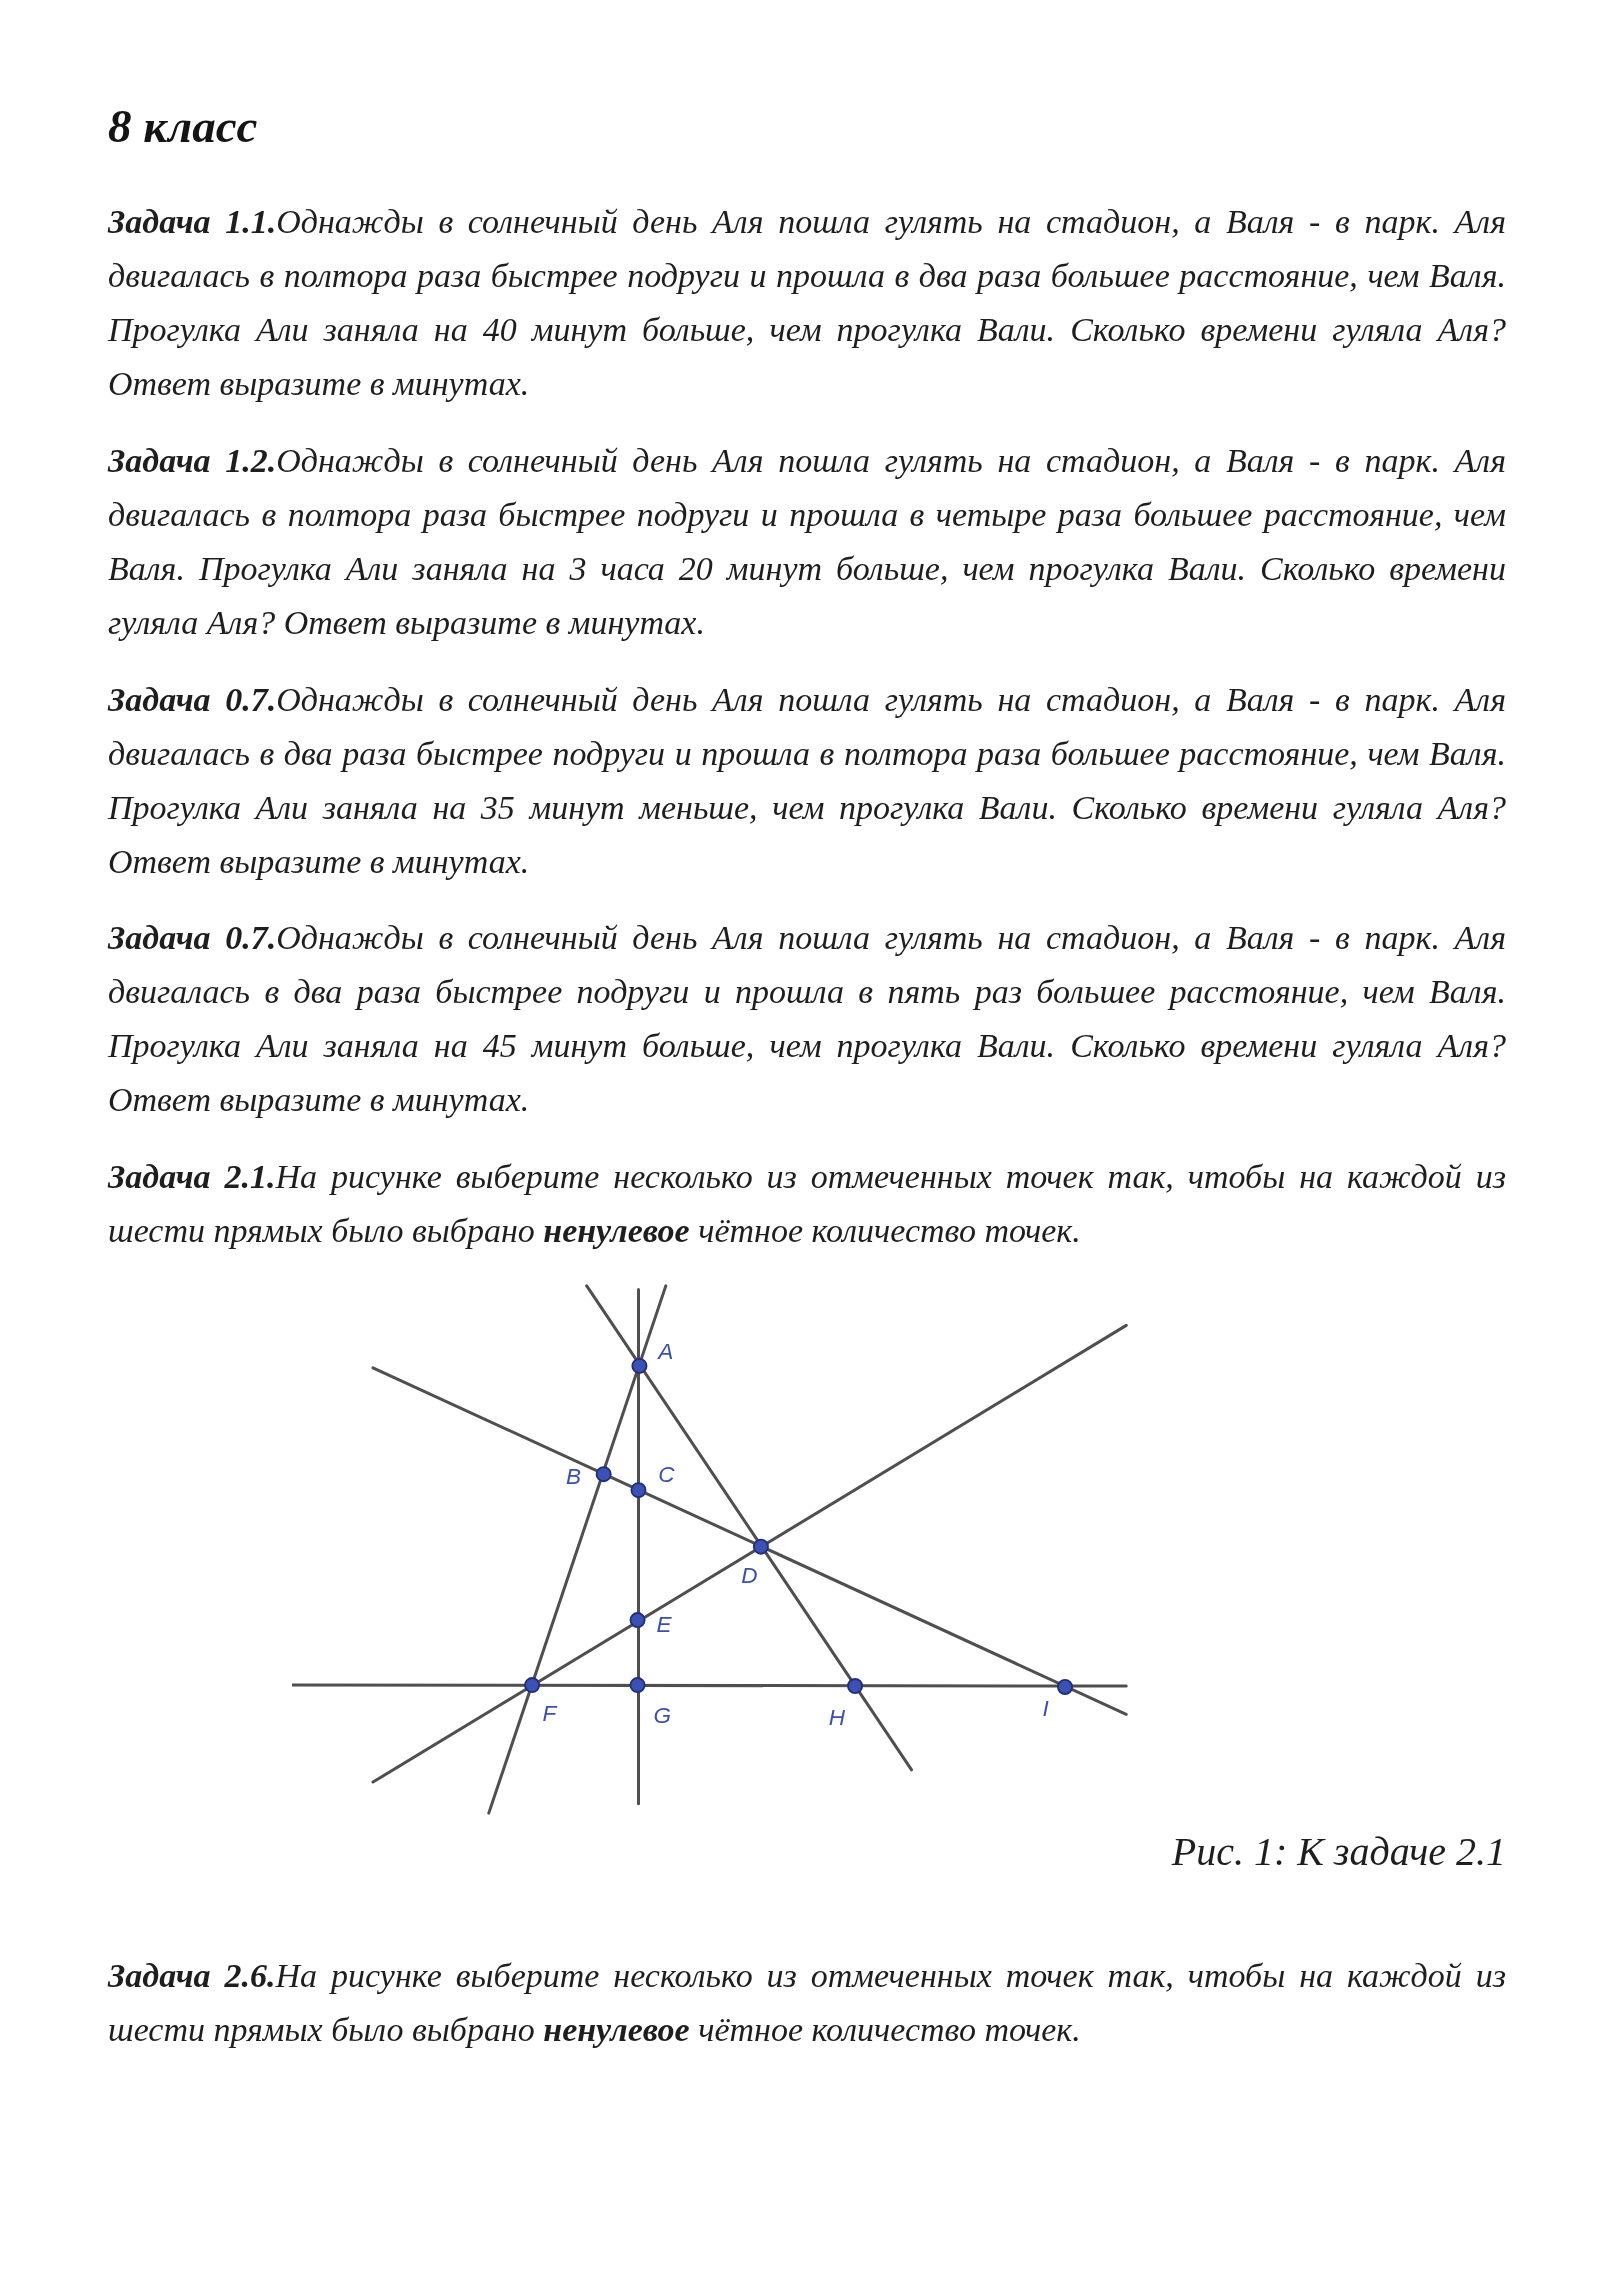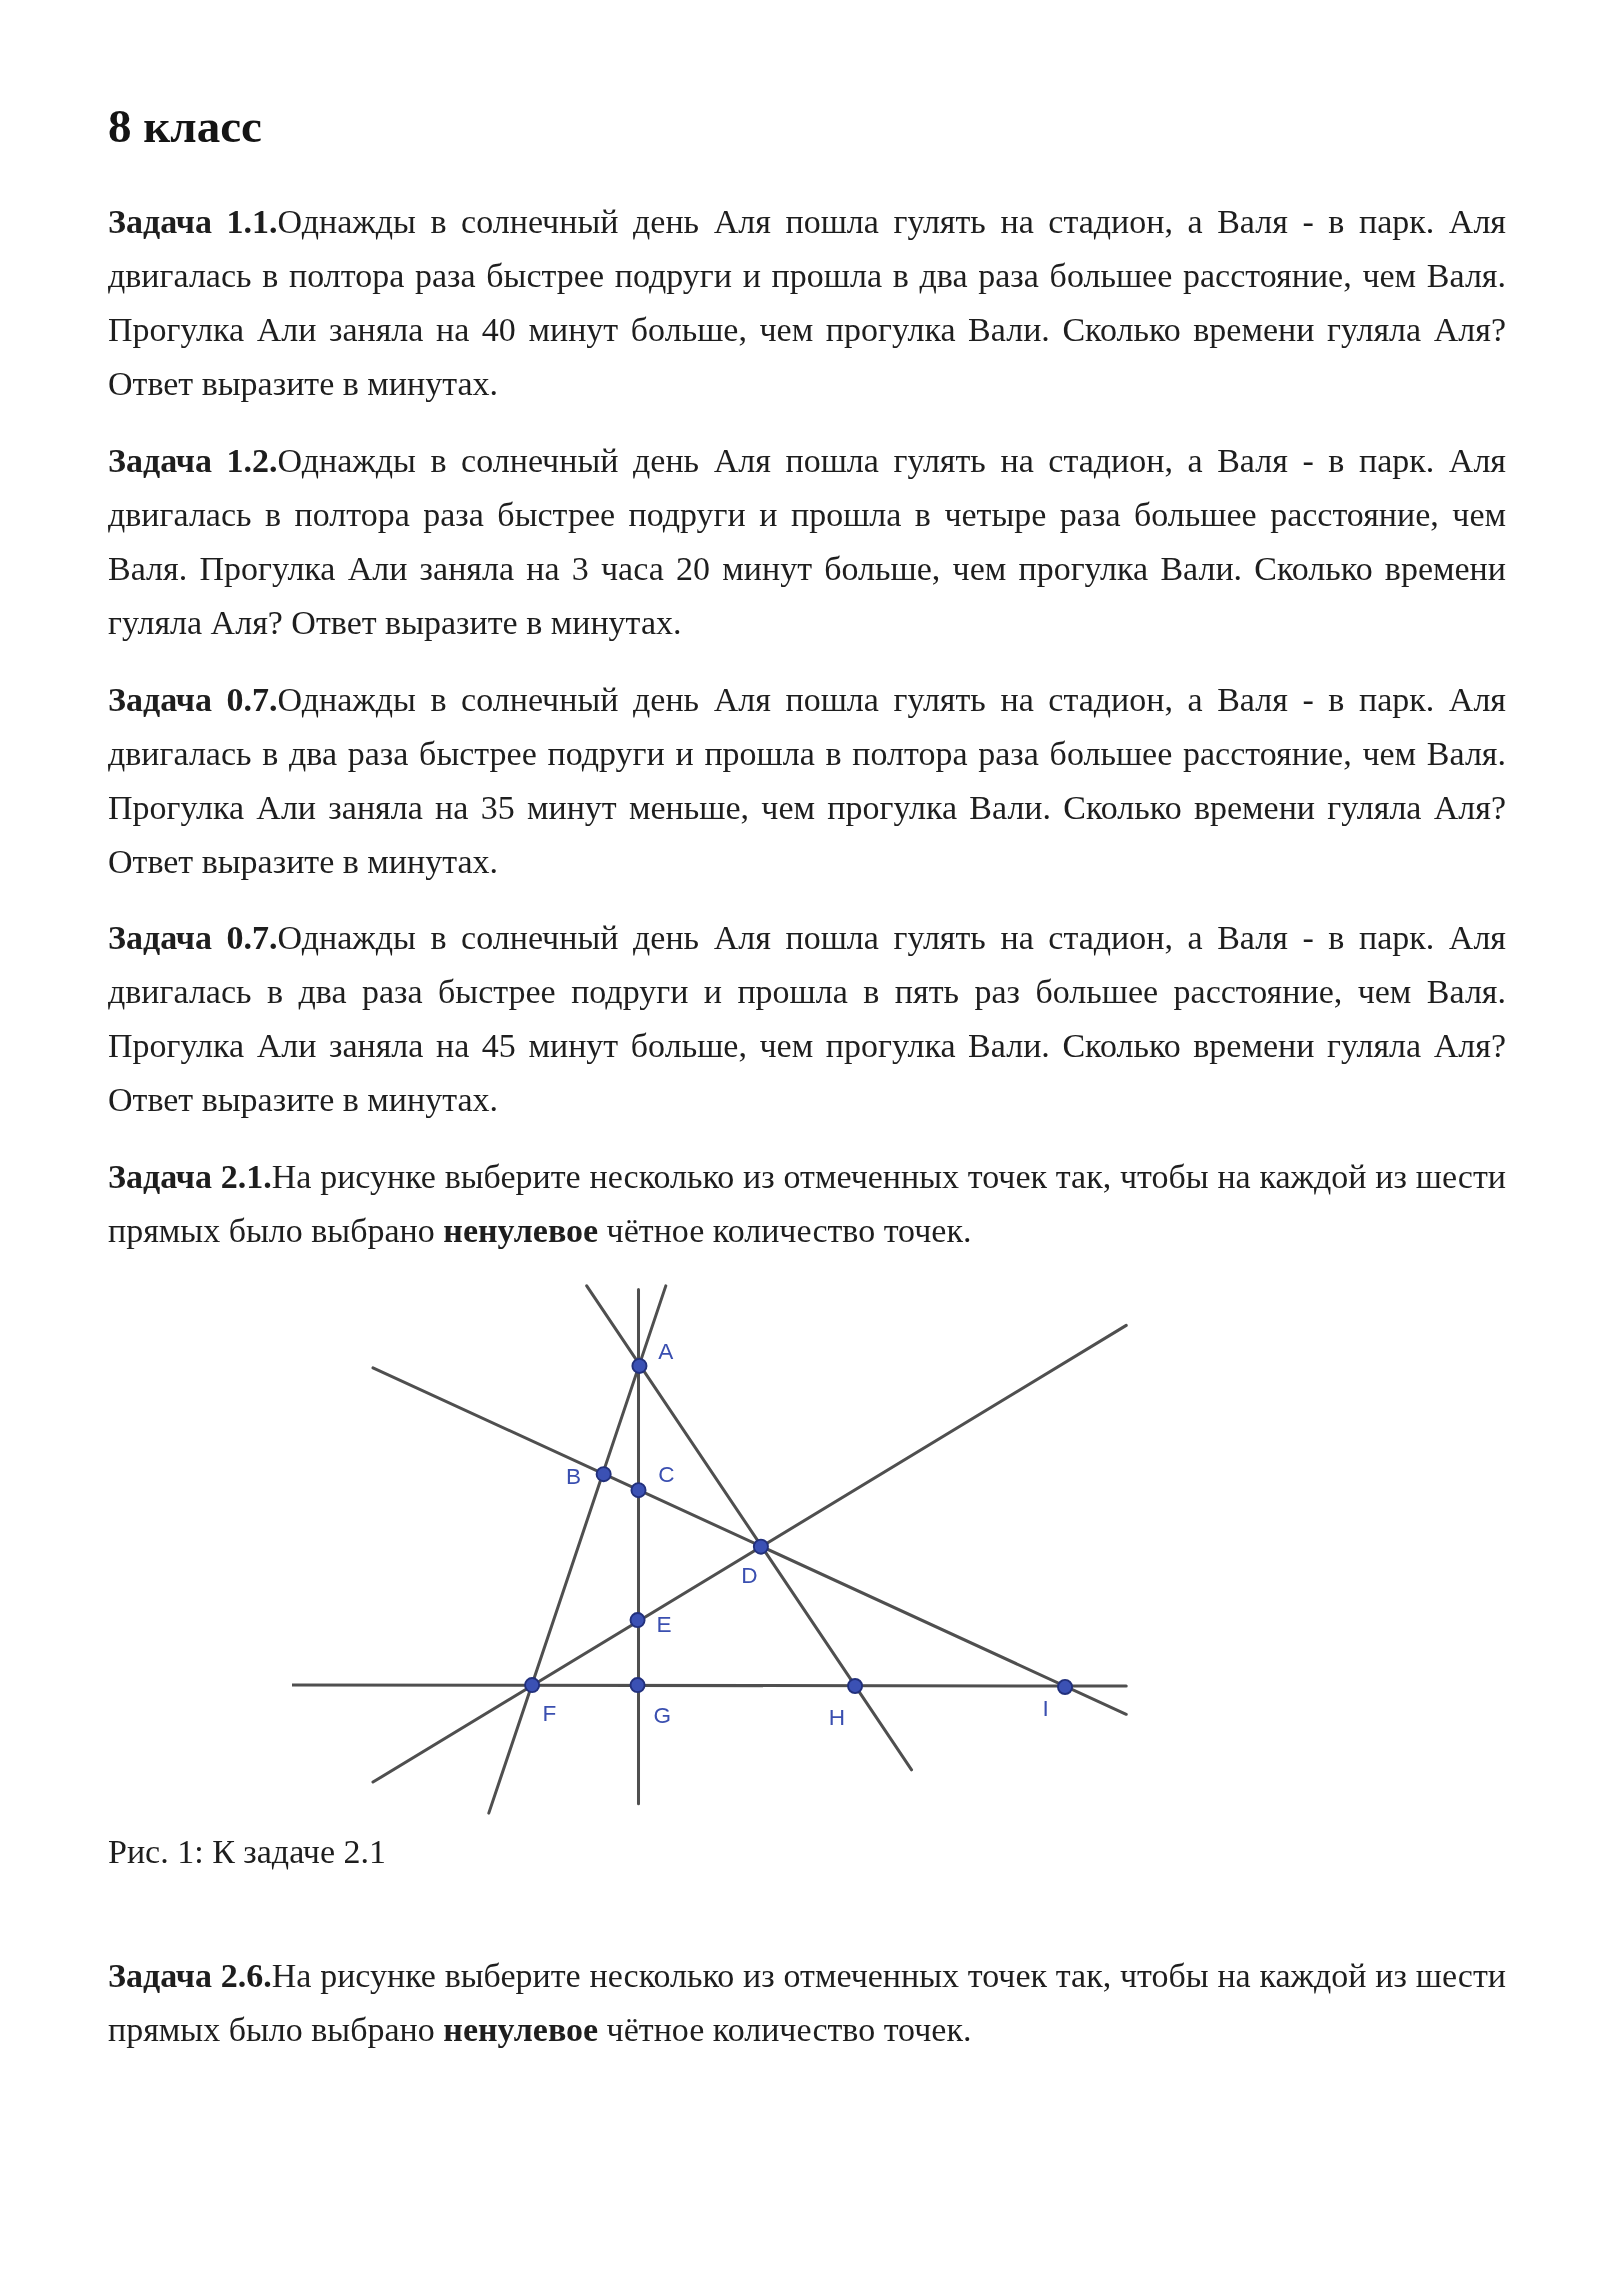--- a/index.html
+++ b/index.html
@@ -2,40 +2,40 @@
 <html style="font-size:15px"><head>
 <meta charset="utf-8">
 <style>
   html, body { margin: 0; padding: 0; background: #ffffff; }
   body {
     width: 1614px; height: 2289px;
     font-family: "Liberation Serif", "DejaVu Serif", serif;
     color: #1e1e1e;
     overflow: hidden;
   }
-  .page { padding: 98px 108px 0 108px; box-sizing: border-box; }
+  .page { padding: 98px 108px 0 108px; box-sizing: border-box; font-style: italic; }
   h1.doc-title {
     font-family: "Liberation Serif", serif;
     font-size: 47px; font-weight: bold; color: #141414;
     margin: 0 0 41px 0; line-height: 1.2;
   }
   p.problem {
     font-size: 34px; line-height: 54px;
     text-align: justify; margin: 0 0 22.6px 0;
   }
   p.problem .plabel { font-weight: bold; }
   p.problem .pbold  { font-weight: bold; }
   .figure-wrap { margin: 0; }
   svg.geom { display: block; margin: 9.4px 0 0 184px; }
   .pt-label {
     font-family: "Liberation Sans", "DejaVu Sans", sans-serif;
     font-size: 24px;
   }
   figcaption.fig-caption {
-    font-size: 34px; line-height: 54px; text-align: left;
+    font-size: 40px; line-height: 54px; text-align: right;
     margin: 5.6px 0 70px 0; color: #1e1e1e;
   }
 </style>
 </head>
 <body>
 
 <main class="page">
 
   <h1 class="doc-title">8 класс</h1>
 

